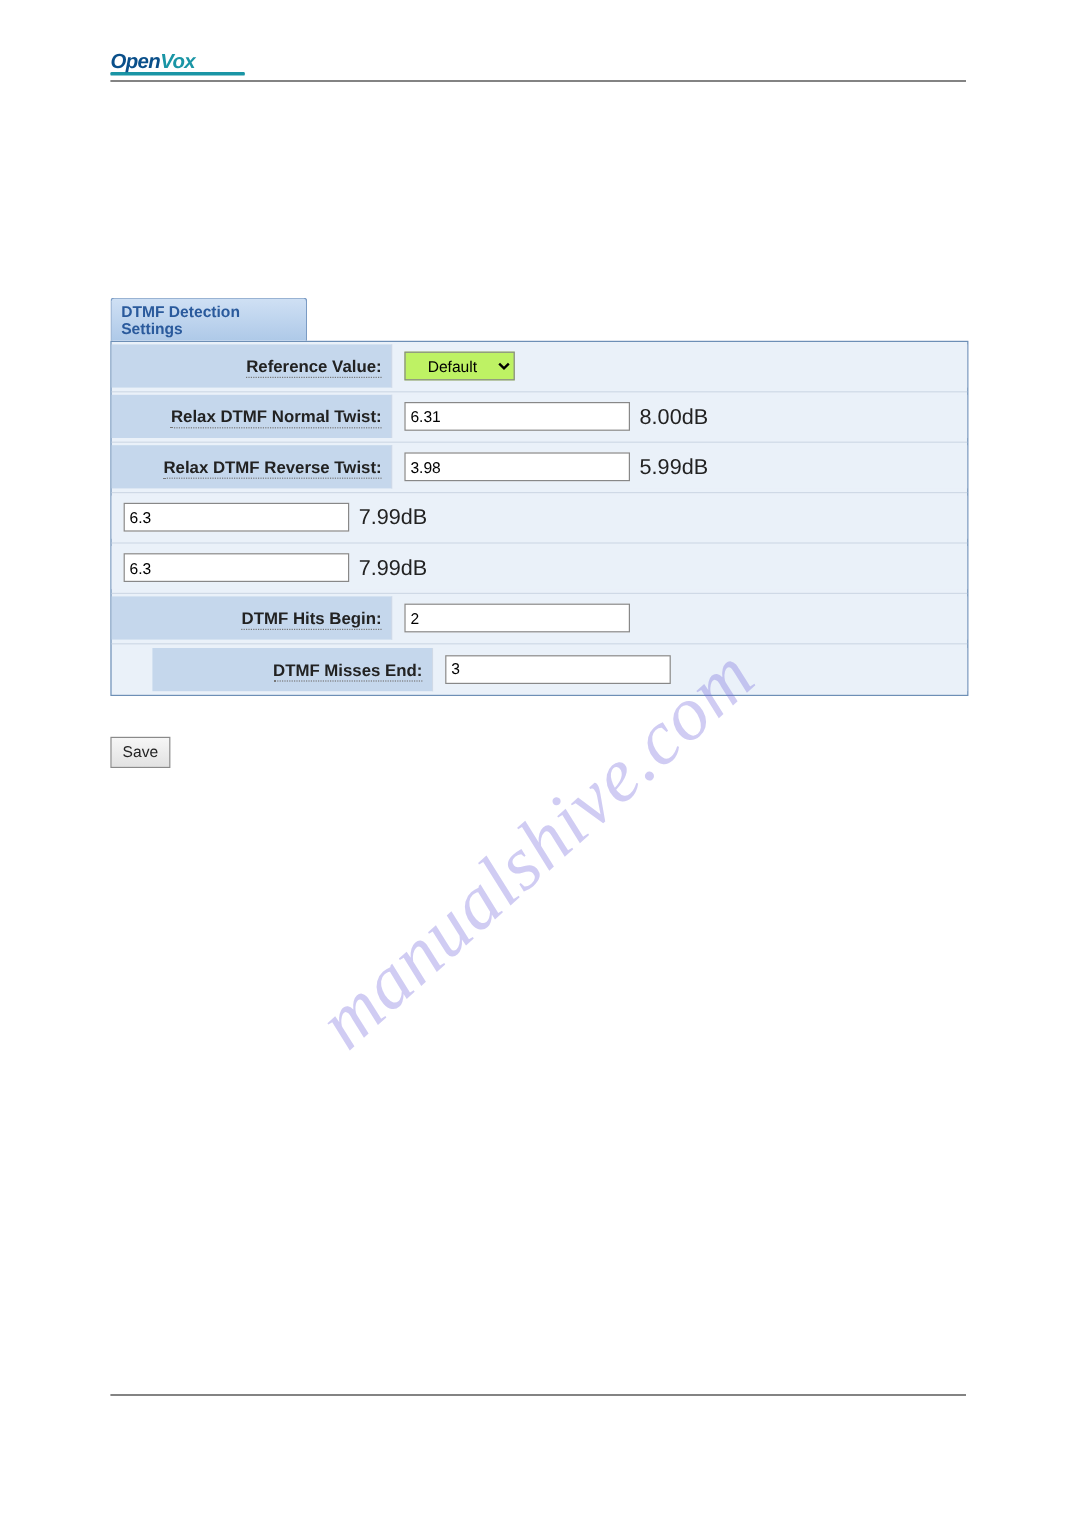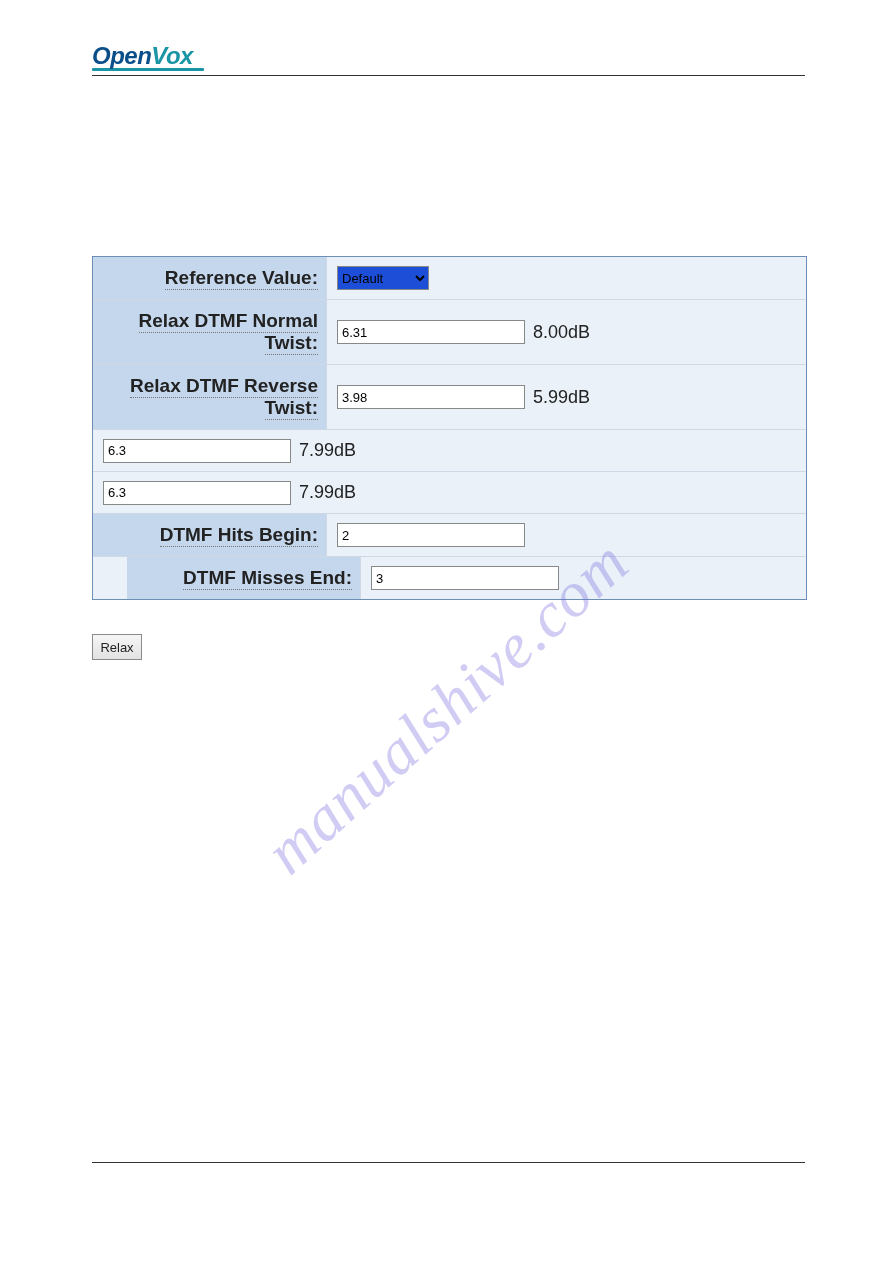--- a/index.html
+++ b/index.html
@@ -12,21 +12,21 @@
 }
 .page {
   padding: 42px 88px 0 92px;
 }
 .header-rule {
   border-bottom: 1.5px solid #333;
   padding-bottom: 4px;
   margin-bottom: 180px;
 }
 .logo {
-  font-size: 24px;
+  font-size: 17px;
   font-weight: 700;
   font-style: italic;
   letter-spacing: -0.5px;
 }
 .logo .open { color: #0a4f8a; }
 .logo .vox { color: #1a95a5; }
 .logo-under {
   height: 3px;
   width: 112px;
   margin-top: -2px;
@@ -56,21 +56,21 @@
   align-items: center;
   border-bottom: 1px solid #cfd9e6;
   min-height: 42px;
 }
 .row:last-child { border-bottom: none; margin-left: 34px; }
 .label-cell {
   width: 234px;
   background: #c5d7ec;
   text-align: right;
   padding: 10px 8px 10px 4px;
-  font-size: 19px;
+  font-size: 14px;
   font-weight: 700;
   color: #222;
   border-right: 1px solid #cfd9e6;
 }
 .label-cell span {
   border-bottom: 1px dotted #777;
   padding-bottom: 1px;
 }
 .value-cell {
   flex: 1;
@@ -80,21 +80,22 @@
   align-items: center;
   gap: 8px;
   font-size: 13px;
   color: #222;
 }
 .value-cell select {
   width: 92px;
   height: 24px;
   font-size: 13px;
   border: 1px solid #888;
-  background: #1d4ed8;
+  background: #bef264;
+  text-align: center;
 }
 .value-cell input[type=text] {
   width: 188px;
   height: 24px;
   font-size: 13px;
   border: 1px solid #888;
   padding: 0 4px;
   background: #fff;
 }
 .suffix {
@@ -136,20 +137,23 @@
 <body>
 
 <div class="page">
   <div class="header-rule">
     <div class="logo">
       <span class="open">Open</span><span class="vox">Vox</span>
     </div>
     <div class="logo-under"></div>
   </div>
 
+  <div class="tab">
+    <span>DTMF Detection Settings</span>
+  </div>
 
   <div class="panel">
 
     <div class="row">
       <div class="label-cell"><span>Reference Value:</span></div>
       <div class="value-cell">
         <select>
           <option>Default</option>
         </select>
       </div>
@@ -194,17 +198,17 @@
 
     <div class="row">
       <div class="label-cell"><span>DTMF Misses End:</span></div>
       <div class="value-cell">
         <input type="text" value="3" style="">
       </div>
     </div>
 
   </div>
 
-  <button class="save-btn">Relax</button>
+  <button class="save-btn">Save</button>
 </div>
 
 <div class="watermark">manualshive.com</div>
 <div class="footer-rule"></div>
 
 </body></html>

